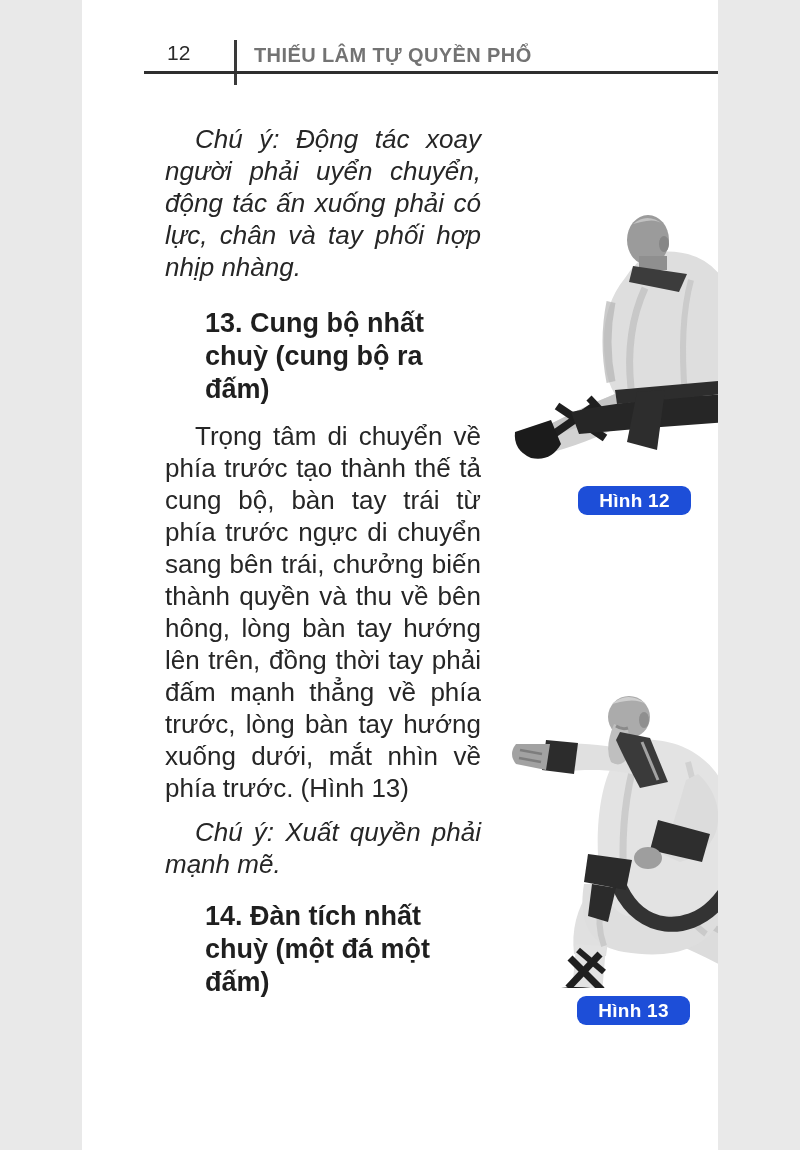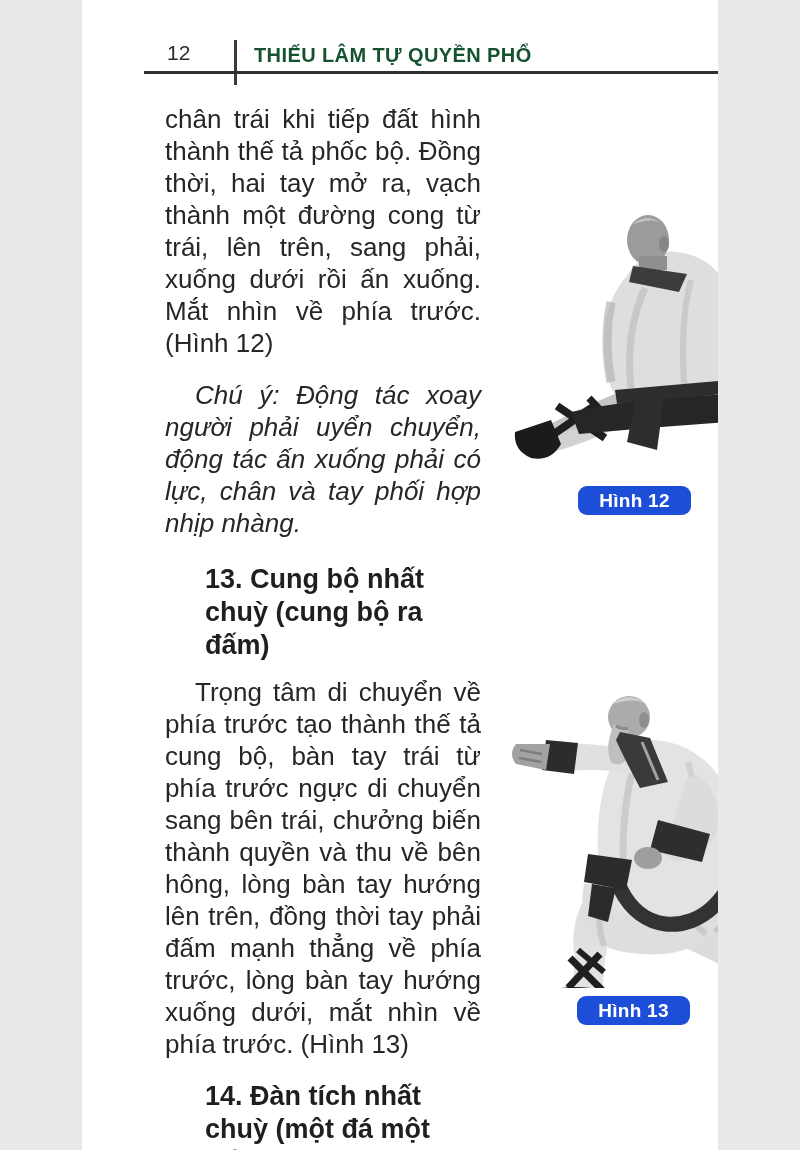--- a/index.html
+++ b/index.html
@@ -6,21 +6,21 @@
   html,body { background:#e9e9e9; }
   body { font-family:"Liberation Sans","DejaVu Sans",sans-serif; }
   .page {
     position:relative; width:636px; height:1150px; margin:0 auto;
     background:#ffffff; overflow:hidden; color:#262626;
   }
 
   
   .page-num { position:absolute; left:85px; top:41px; font-size:21px; color:#2b2b2b; }
   .header-vbar { position:absolute; left:152px; top:40px; width:3px; height:45px; background:#3a3a3a; }
-  .header-title { position:absolute; left:172px; top:44px; font-size:20px; font-weight:bold; letter-spacing:0.4px; color:#14532d; white-space:nowrap; }
+  .header-title { position:absolute; left:172px; top:44px; font-size:20px; font-weight:bold; letter-spacing:0.4px; color:#737373; white-space:nowrap; }
   .header-rule { position:absolute; left:62px; top:71px; width:660px; height:2.5px; background:#2f2f2f; }
 
   
   .text-col {
     position:absolute; left:83px; top:103px; width:316px;
     font-size:26px; line-height:32px; text-align:justify; color:#262626;
   }
   .text-col p.body   { margin:0; text-indent:30px; }
   .text-col p.cont   { text-indent:0; }
   .text-col p.note   { font-style:italic; text-indent:30px; }
@@ -50,24 +50,24 @@
 <body>
 
 <div class="page">
 
   <div class="page-num">12</div>
   <div class="header-vbar"></div>
   <div class="header-title">THIẾU LÂM TỰ QUYỀN PHỔ</div>
   <div class="header-rule"></div>
 
   <div class="text-col">
-    <p class="body cont">chân trái khi tiếp đất hình thành thế tả phốc bộ. Đồng thời, hai tay mở ra, vạch thành một đường cong từ trái, lên trên, sang phải, xuống dưới rồi ấn xuống. Mắt nhìn về phía trước. (Hình 12)</p>
     <p class="note mt-note1">Chú ý: Động tác xoay người phải uyển chuyển, động tác ấn xuống phải có lực, chân và tay phối hợp nhịp nhàng.</p>
     <h2 class="mt-h13">13. Cung bộ nhất chuỳ (cung bộ ra đấm)</h2>
     <p class="body mt-p2">Trọng tâm di chuyển về phía trước tạo thành thế tả cung bộ, bàn tay trái từ phía trước ngực di chuyển sang bên trái, chưởng biến thành quyền và thu về bên hông, lòng bàn tay hướng lên trên, đồng thời tay phải đấm mạnh thẳng về phía trước, lòng bàn tay hướng xuống dưới, mắt nhìn về phía trước. (Hình 13)</p>
+    <p class="note mt-note2">Chú ý: Xuất quyền phải mạnh mẽ.</p>
     <h2 class="mt-h14">14. Đàn tích nhất chuỳ (một đá một đấm)</h2>
 
   </div>
 
   <div class="fig" id="fig12">
     <svg viewBox="0 0 330 272" xmlns="http://www.w3.org/2000/svg">
 
       <path d="M118,198 C92,208 58,224 36,236 L46,260 C76,252 102,240 126,228 Z" fill="#d2d2d2"></path>
       <path d="M118,198 C92,208 58,224 36,236 L40,245 C70,236 100,226 124,214 Z" fill="#bfbfbf" opacity="0.7"></path>
 

